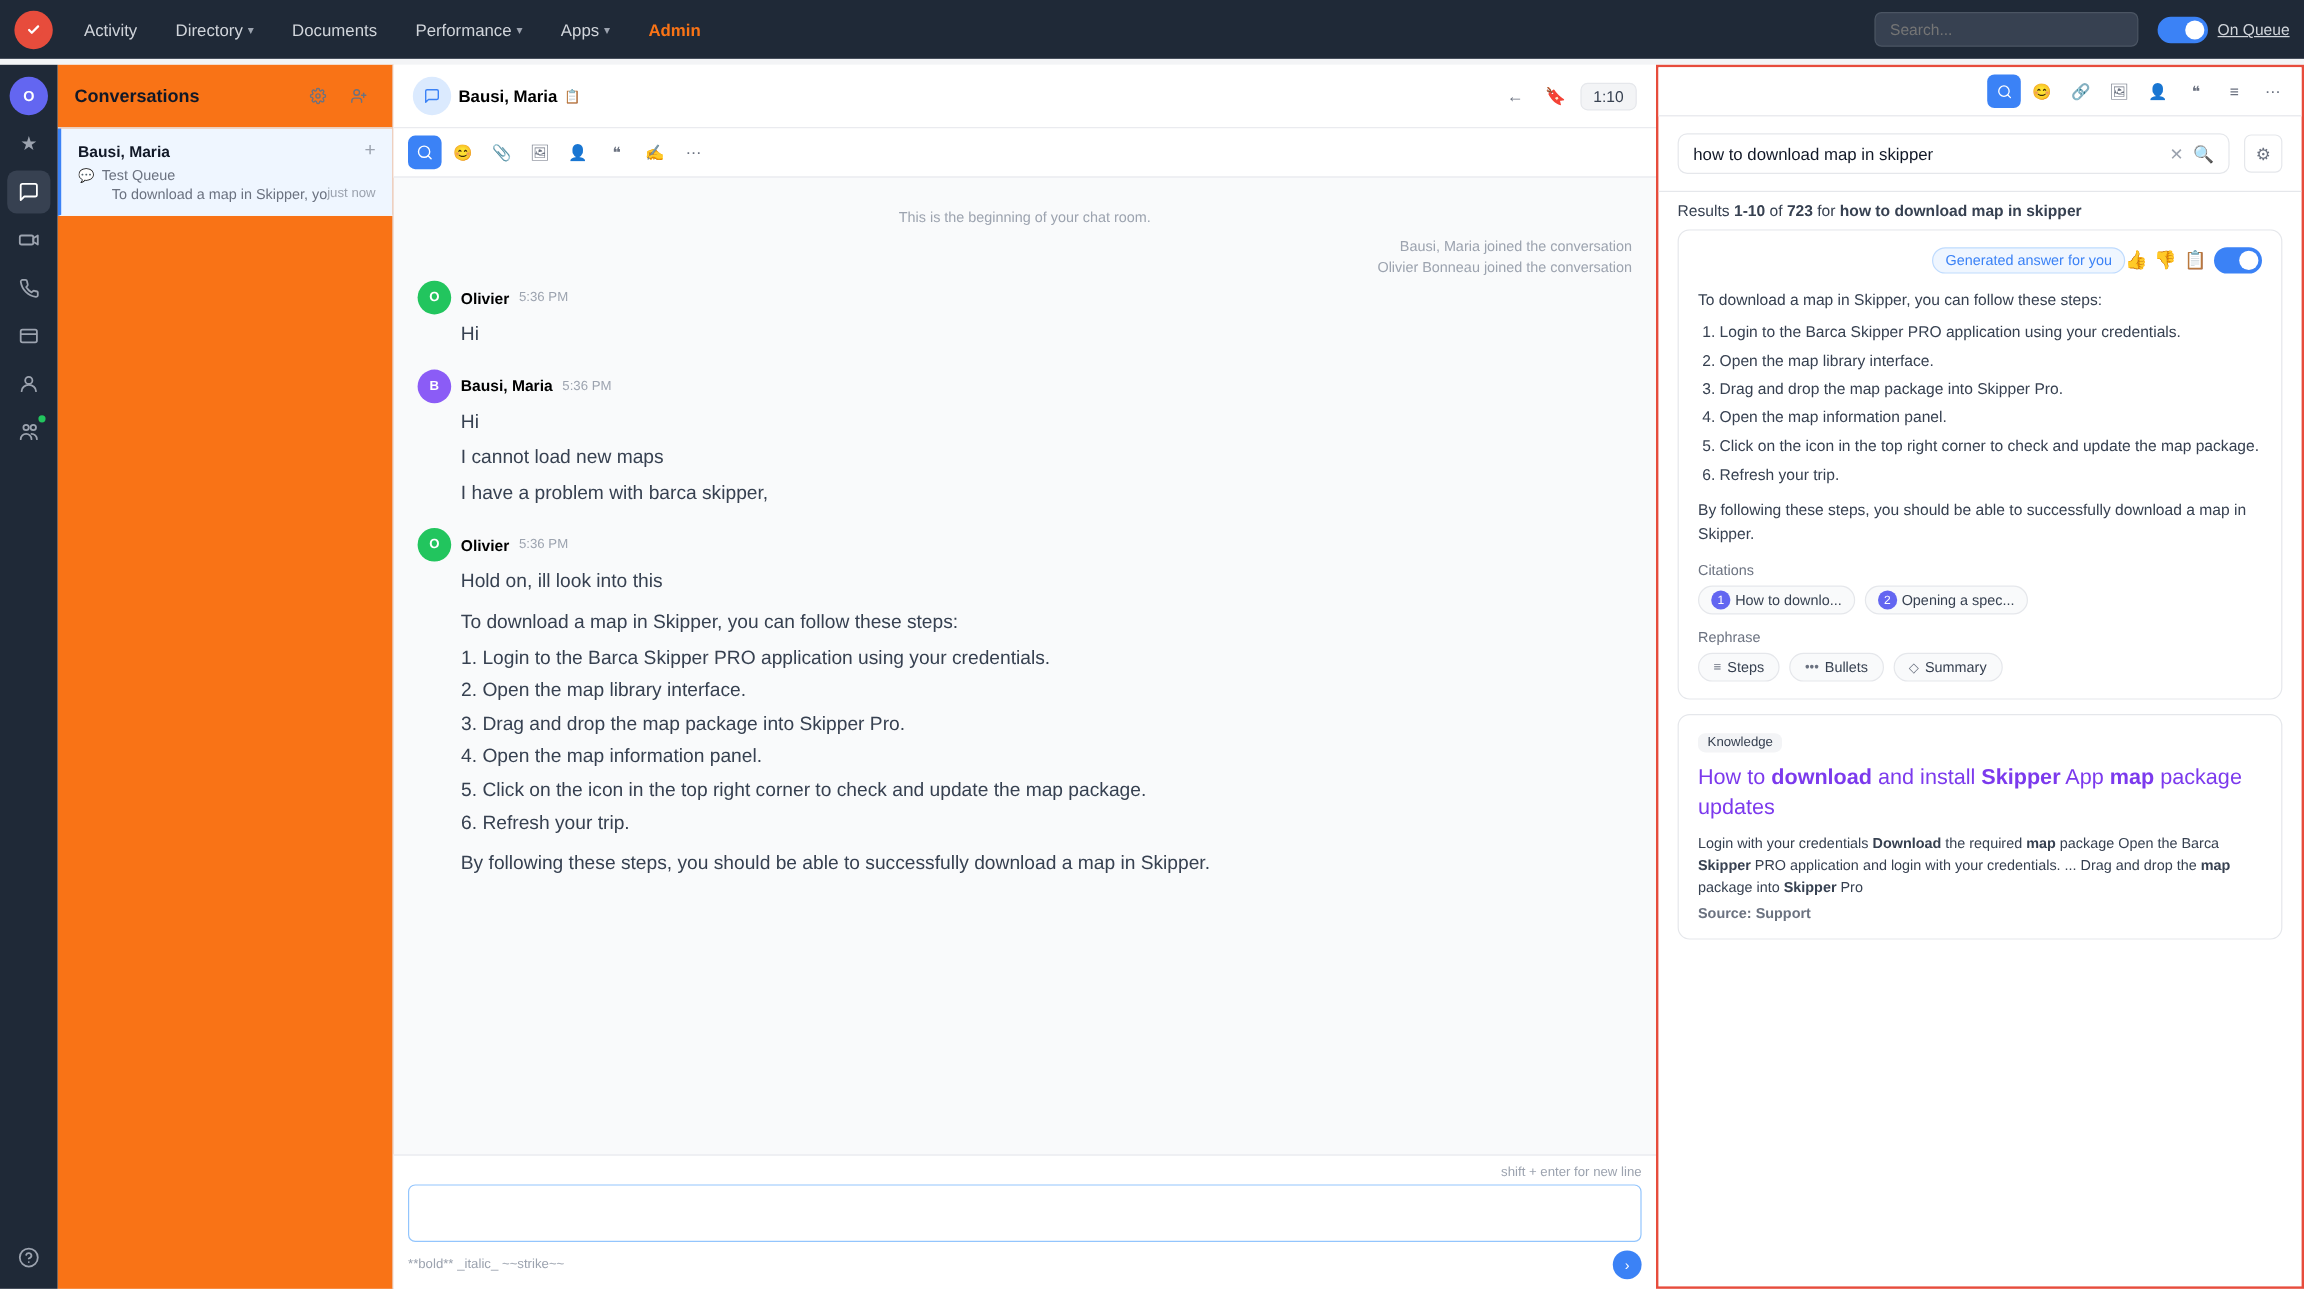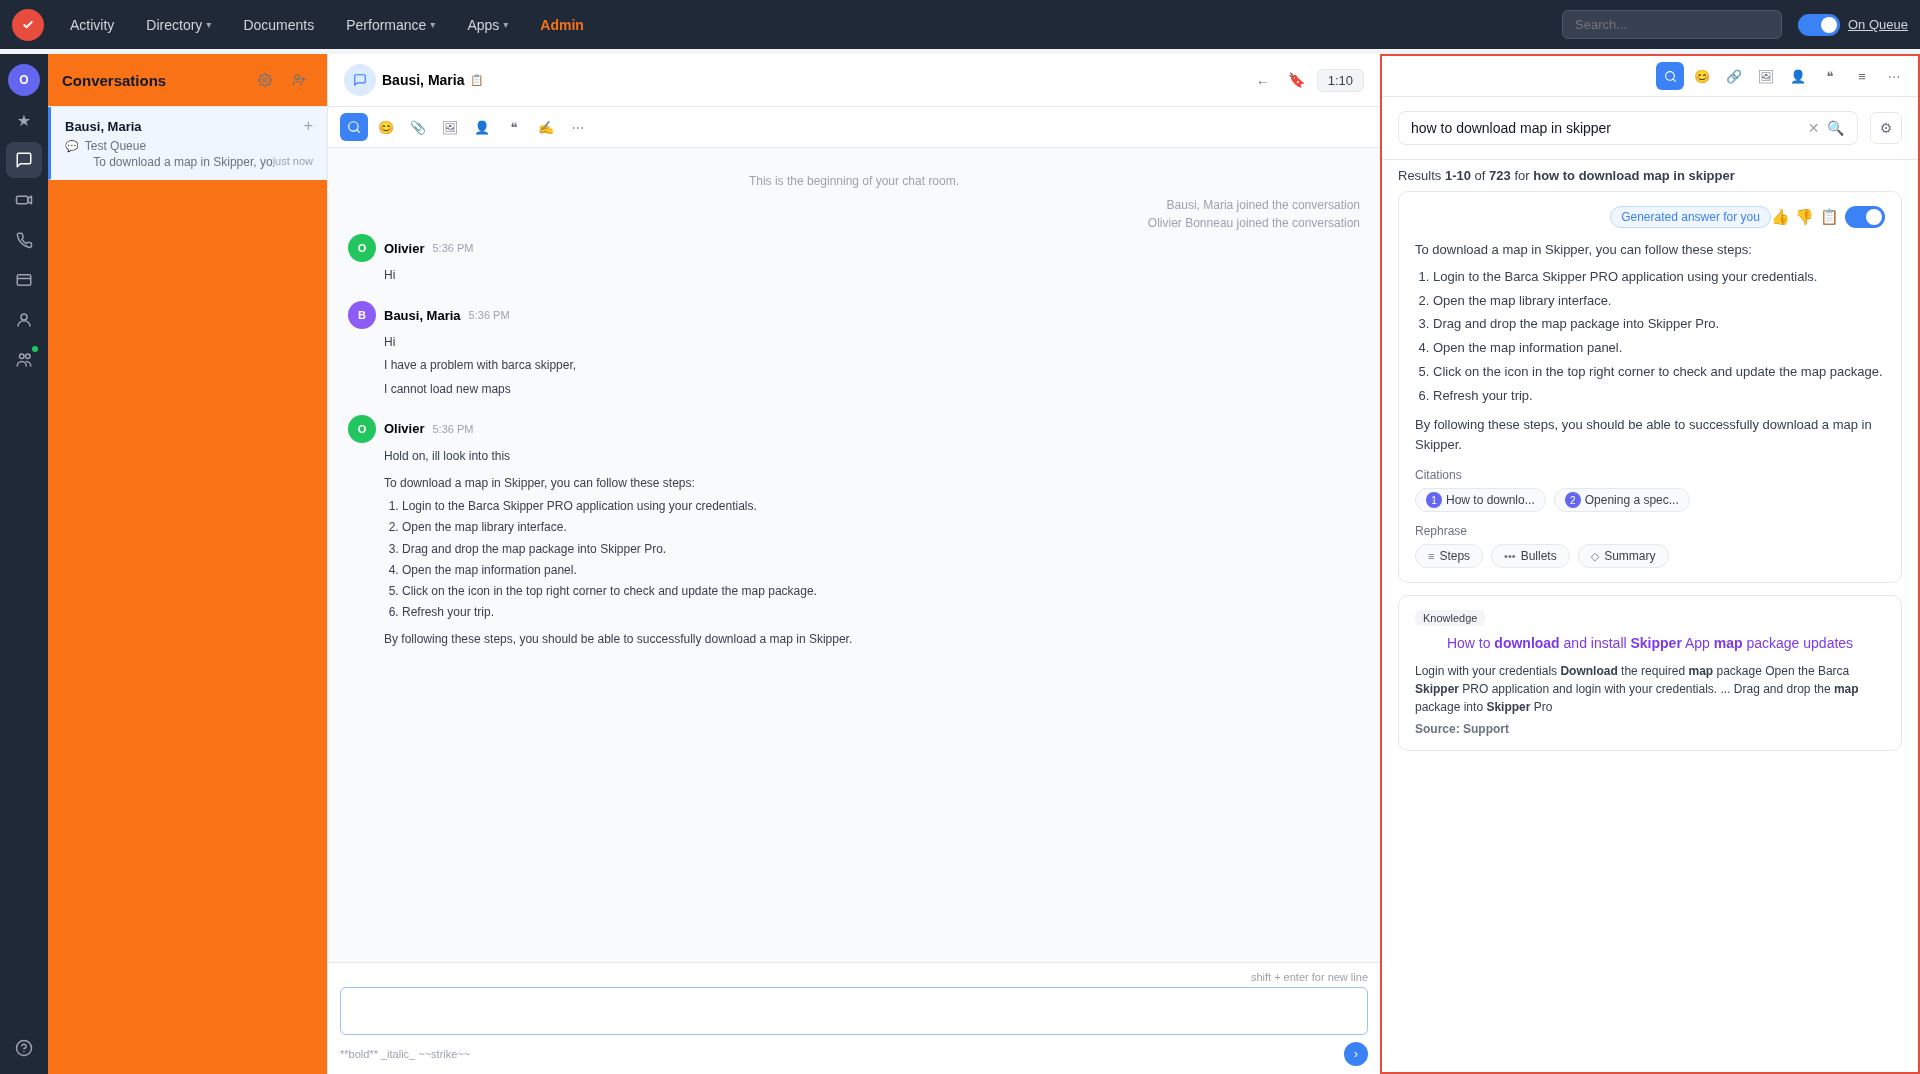--- a/index.html
+++ b/index.html
@@ -256,21 +256,21 @@
       background: #6366f1;
       color: white;
       font-size: 11px;
       font-weight: bold;
       display: flex; align-items: center; justify-content: center;
       flex-shrink: 0;
     }
     .msg-avatar.green { background: #22c55e; }
     .msg-sender { font-weight: 600; font-size: 13px; }
     .msg-time { color: #9ca3af; font-size: 11px; }
-    .msg-body { padding-left: 36px; color: #374151; font-size: 12px; line-height: 1.6; }
+    .msg-body { padding-left: 36px; color: #374151; font-size: 16px; line-height: 1.6; }
     .msg-body p { margin-bottom: 4px; }
     .msg-body ol { padding-left: 18px; }
     .msg-body li { margin-bottom: 2px; }
 
     
     .chat-input-area {
       background: white;
       border-top: 1px solid #e5e7eb;
       padding: 8px 12px;
     }
@@ -464,25 +464,24 @@
       background: #f3f4f6;
       color: #374151;
       border-radius: 6px;
       padding: 2px 8px;
       font-size: 11px;
       font-weight: 500;
       display: inline-block;
       margin-bottom: 8px;
     }
     .knowledge-title {
-      font-size: 14px;
+      font-size: 18px;
       color: #7c3aed;
       line-height: 1.4;
       margin-bottom: 8px;
-      text-align: center;
     }
     .knowledge-excerpt { font-size: 12px; color: #374151; line-height: 1.5; }
     .knowledge-source { font-size: 12px; color: #6b7280; margin-top: 6px; }
     .knowledge-source span { font-weight: 600; }
 
     .right-panel-content {
       flex: 1;
       overflow-y: auto;
     }
   </style>
@@ -660,22 +659,22 @@
       </div>
 
       <div class="message-group">
         <div class="message-header">
           <div class="msg-avatar" style="background:#8b5cf6;">B</div>
           <span class="msg-sender">Bausi, Maria</span>
           <span class="msg-time">5:36 PM</span>
         </div>
         <div class="msg-body">
           <p>Hi</p>
+          <p>I cannot load new maps</p>
           <p>I have a problem with barca skipper,</p>
-          <p>I cannot load new maps</p>
         </div>
       </div>
 
       <div class="message-group">
         <div class="message-header">
           <div class="msg-avatar green">O</div>
           <span class="msg-sender">Olivier</span>
           <span class="msg-time">5:36 PM</span>
         </div>
         <div class="msg-body">

